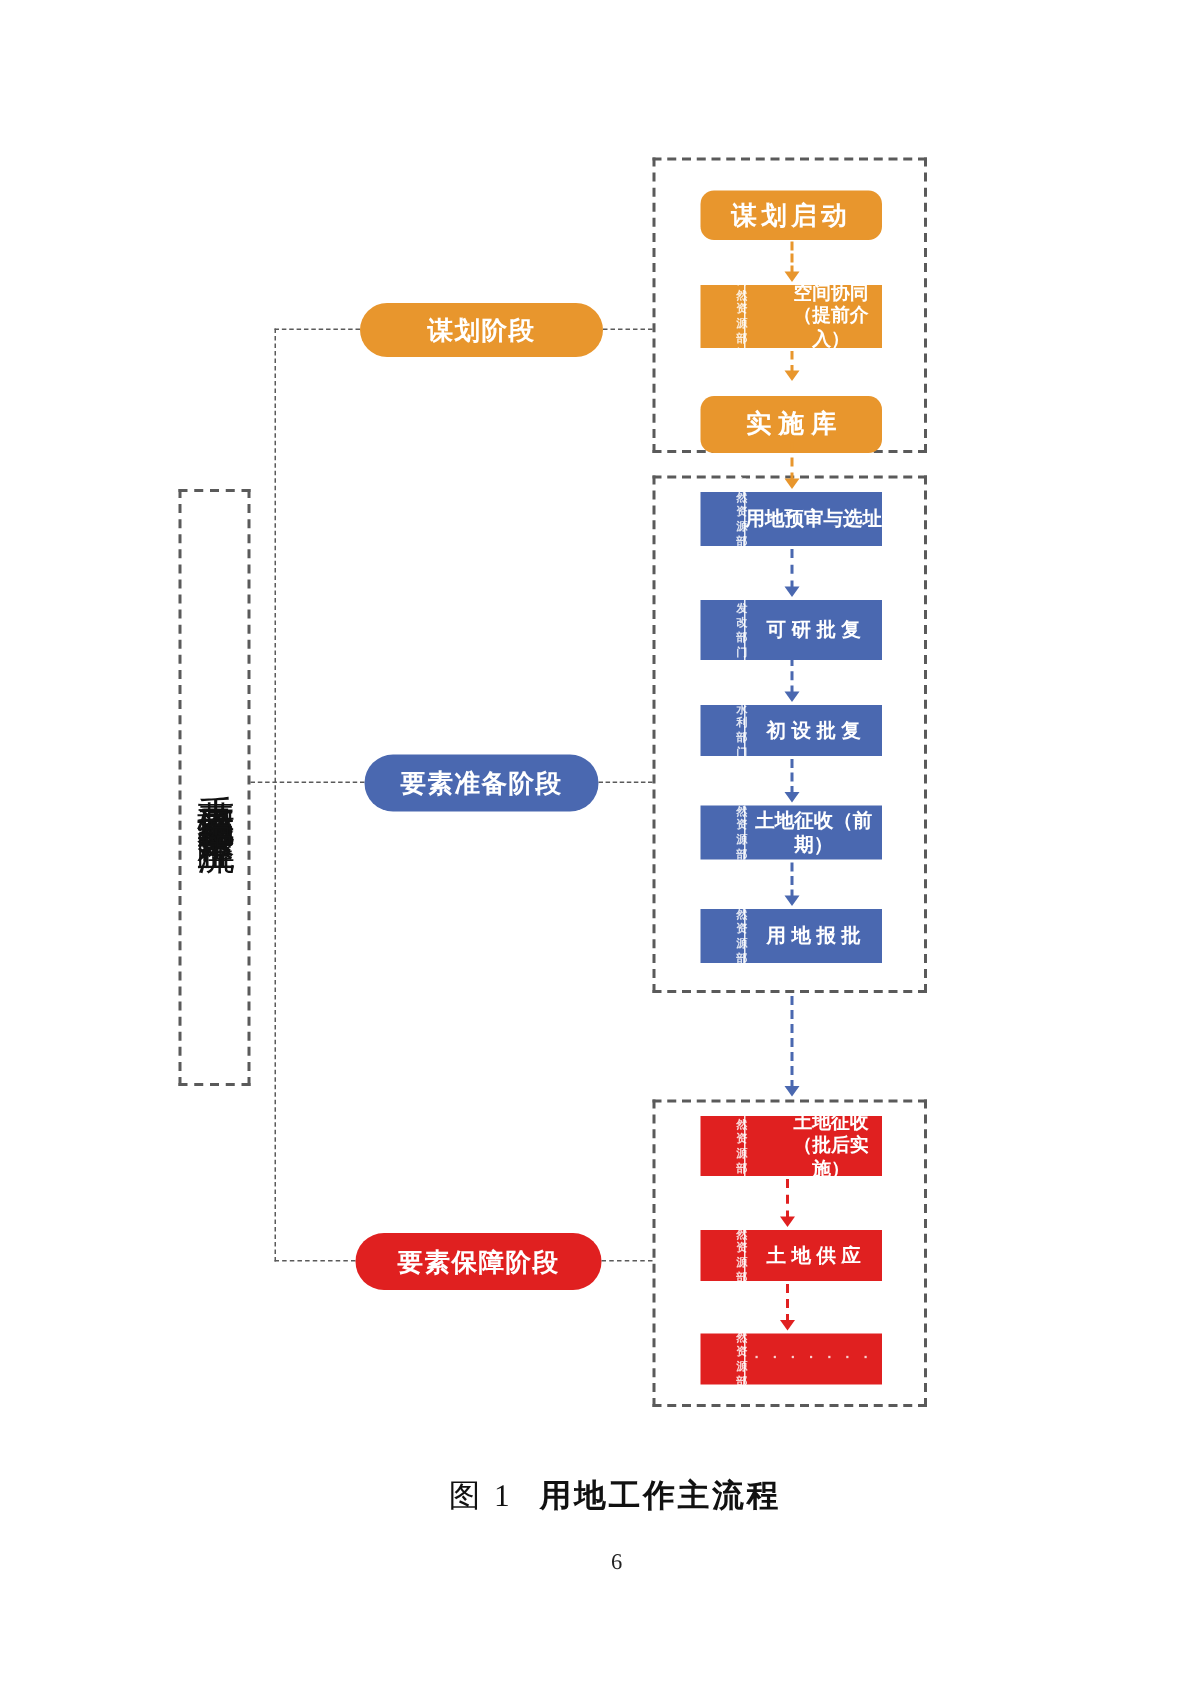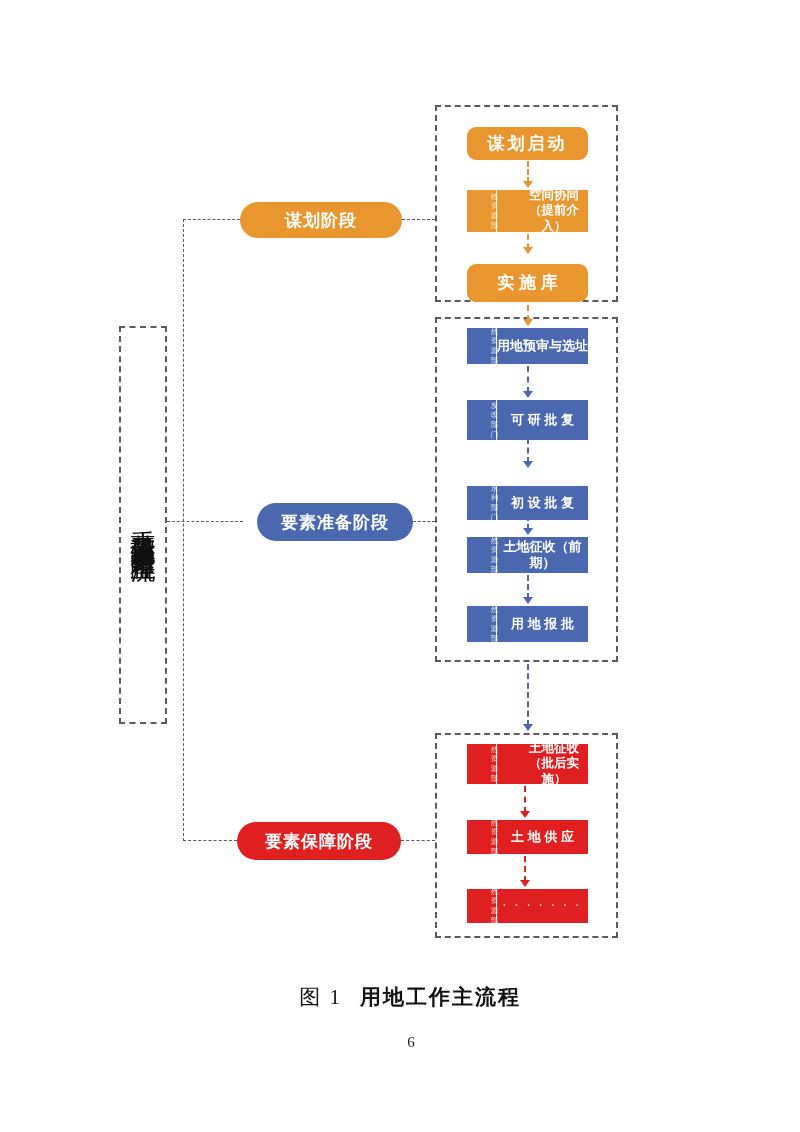--- a/index.html
+++ b/index.html
@@ -45,21 +45,21 @@
   .node{
     position:absolute;left:467px;width:121px;display:flex;z-index:2;
     color:#fff;font-weight:bold;
   }
   .node.orange{background:var(--orange);}
   .node.blue{background:var(--blue);}
   .node.red{background:var(--red);}
   .node.rounded{border-radius:9px;}
   .node .dept{
     width:30px;flex:none;display:flex;align-items:center;justify-content:center;
-    text-align:center;font-size:7.5px;font-weight:normal;line-height:1.3;
+    text-align:center;font-size:7.5px;font-weight:bold;line-height:1.3;
     color:rgba(255,255,255,.82);white-space:pre-line;
     border-right:1px solid rgba(255,255,255,.9);
     padding-left:26px;
   }
   .node .lbl{
     flex:1;display:flex;align-items:center;justify-content:center;
     white-space:pre-line;text-align:center;line-height:1.25;
   }
   .fs17{font-size:17px;} .fs13{font-size:13px;} .fs12{font-size:12.5px;margin-left:23px;}
   .ls3{letter-spacing:3px;border-radius:11px;}
@@ -98,21 +98,21 @@
 
   <div class="vline" style="left:183px;top:219px;height:622px;"></div>
   <div class="hline" style="left:183px;top:219px;width:57px;"></div>
   <div class="hline" style="left:402px;top:219px;width:33px;"></div>
   <div class="hline" style="left:167px;top:521px;width:76px;"></div>
   <div class="hline" style="left:399px;top:521px;width:36px;"></div>
   <div class="hline" style="left:183px;top:840px;width:54px;"></div>
   <div class="hline" style="left:401px;top:840px;width:34px;"></div>
 
   <div class="pill orange" style="left:240px;top:202px;width:162px;height:36px;border-radius:18px;">谋划阶段</div>
-  <div class="pill blue" style="left:257px;top:503px;width:156px;height:38px;border-radius:19px;">要素准备阶段</div>
+  <div class="pill blue" style="left:243px;top:503px;width:156px;height:38px;border-radius:19px;">要素准备阶段</div>
   <div class="pill red" style="left:237px;top:822px;width:164px;height:38px;border-radius:19px;">要素保障阶段</div>
 
   <div class="container" style="left:435px;top:105px;width:183px;height:197px;"></div>
   <div class="container" style="left:435px;top:317px;width:183px;height:345px;"></div>
   <div class="container" style="left:435px;top:733px;width:183px;height:205px;"></div>
 
   <div class="node orange rounded" style="top:127px;height:33px;">
     <div class="lbl fs17 ls3">谋划启动</div>
   </div>
   <div class="node orange" style="top:190px;height:42px;">
@@ -130,21 +130,21 @@
     <div class="dept">自然
 资源
 部门</div>
     <div class="lbl fs13">用地预审与选址</div>
   </div>
   <div class="node blue" style="top:400px;height:40px;">
     <div class="dept">发改
 部门</div>
     <div class="lbl fs13">可 研 批 复</div>
   </div>
-  <div class="node blue" style="top:470px;height:34px;margin-top:16px;">
+  <div class="node blue" style="top:470px;height:34px;">
     <div class="dept">水利
 部门</div>
     <div class="lbl fs13">初 设 批 复</div>
   </div>
   <div class="node blue" style="top:537px;height:36px;">
     <div class="dept">自然
 资源
 部门</div>
     <div class="lbl fs13">土地征收（前期）</div>
   </div>

